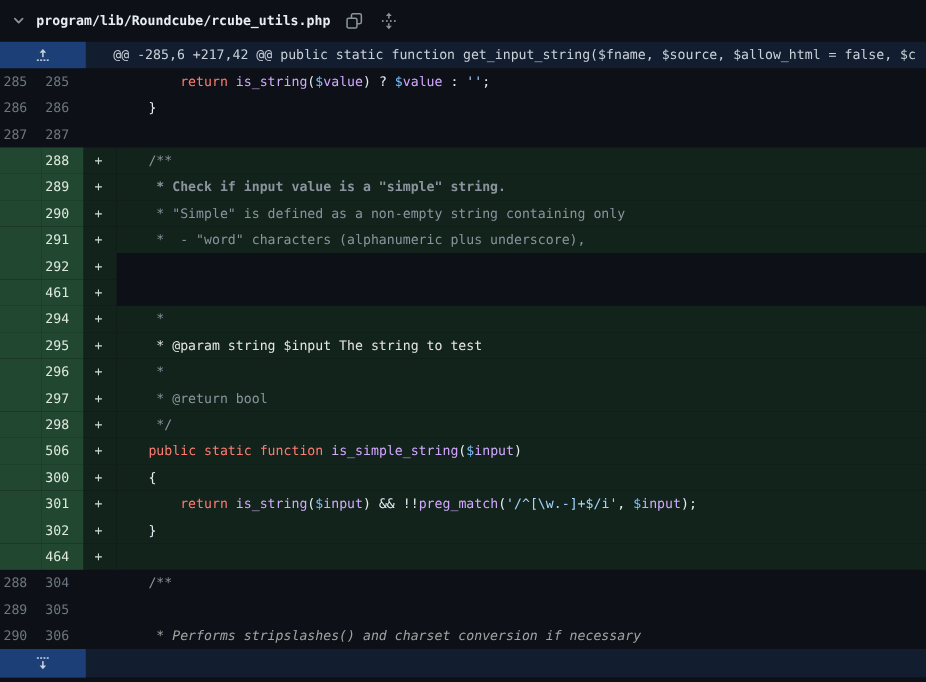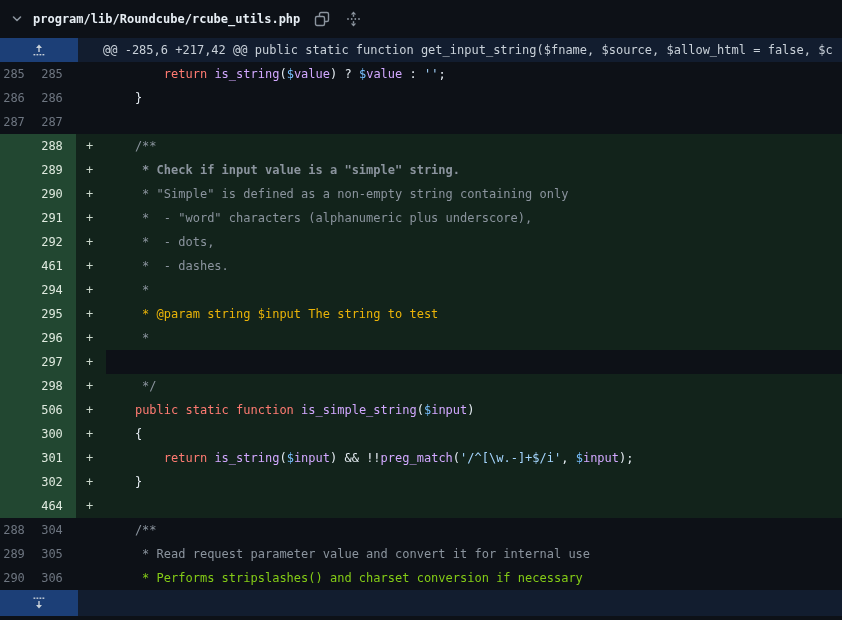--- a/index.html
+++ b/index.html
@@ -129,50 +129,49 @@
       <div class="row added">
         <span class="num old"></span>
         <span class="num new">291</span>
         <span class="marker">+</span>
         <span class="code"><span style="color: rgb(139, 148, 158);">     *  - "word" characters (alphanumeric plus underscore),</span></span>
       </div>
       <div class="row added">
         <span class="num old"></span>
         <span class="num new">292</span>
         <span class="marker">+</span>
-        <span class="code"><span style="color: rgb(139, 148, 158);">     *  - dots,</span></span>
       </div>
       <div class="row added">
         <span class="num old"></span>
         <span class="num new">461</span>
         <span class="marker">+</span>
-        <span class="code"><span style="color: rgb(139, 148, 158);">     *  - dashes.</span></span>
       </div>
       <div class="row added">
         <span class="num old"></span>
         <span class="num new">294</span>
         <span class="marker">+</span>
         <span class="code"><span style="color: rgb(139, 148, 158);">     *</span></span>
       </div>
       <div class="row added">
         <span class="num old"></span>
         <span class="num new">295</span>
         <span class="marker">+</span>
-        <span class="code"><span style="color: #eab308;">     * @param string $input The string to test</span></span>
+        <span class="code"><span style="color: #e5e5e5;">     * @param string $input The string to test</span></span>
       </div>
       <div class="row added">
         <span class="num old"></span>
         <span class="num new">296</span>
         <span class="marker">+</span>
         <span class="code"><span style="color: rgb(139, 148, 158);">     *</span></span>
       </div>
       <div class="row added">
         <span class="num old"></span>
         <span class="num new">297</span>
         <span class="marker">+</span>
+        <span class="code"><span style="color: rgb(139, 148, 158);">     * @return bool</span></span>
       </div>
       <div class="row added">
         <span class="num old"></span>
         <span class="num new">298</span>
         <span class="marker">+</span>
         <span class="code"><span style="color: rgb(139, 148, 158);">     */</span></span>
       </div>
       <div class="row added">
         <span class="num old"></span>
         <span class="num new">506</span>
@@ -206,27 +205,26 @@
       <div class="row context">
         <span class="num old">288</span>
         <span class="num new">304</span>
         <span class="marker"></span>
         <span class="code"><span style="color: rgb(139, 148, 158);">    /**</span></span>
       </div>
       <div class="row context">
         <span class="num old">289</span>
         <span class="num new">305</span>
         <span class="marker"></span>
-        <span class="code"><span style="color: rgb(139, 148, 158);">     * Read request parameter value and convert it for internal use</span></span>
       </div>
       <div class="row context">
         <span class="num old">290</span>
         <span class="num new">306</span>
         <span class="marker"></span>
-        <span class="code"><span style="color: #84cc16;">     * Performs stripslashes() and charset conversion if necessary</span></span>
+        <span class="code"><span style="color: #a3a3a3; font-style: italic;">     * Performs stripslashes() and charset conversion if necessary</span></span>
       </div>
     </div>
 
   <div class="bottom-bar">
     <button class="expand-btn">
       <span>
         <svg width="14" height="14" viewBox="0 0 14 14">
           <g fill="#c9d1d9">
             <rect x="1.5" y="1.5" width="1.8" height="1.4"></rect>
             <rect x="4.5" y="1.5" width="1.8" height="1.4"></rect>

